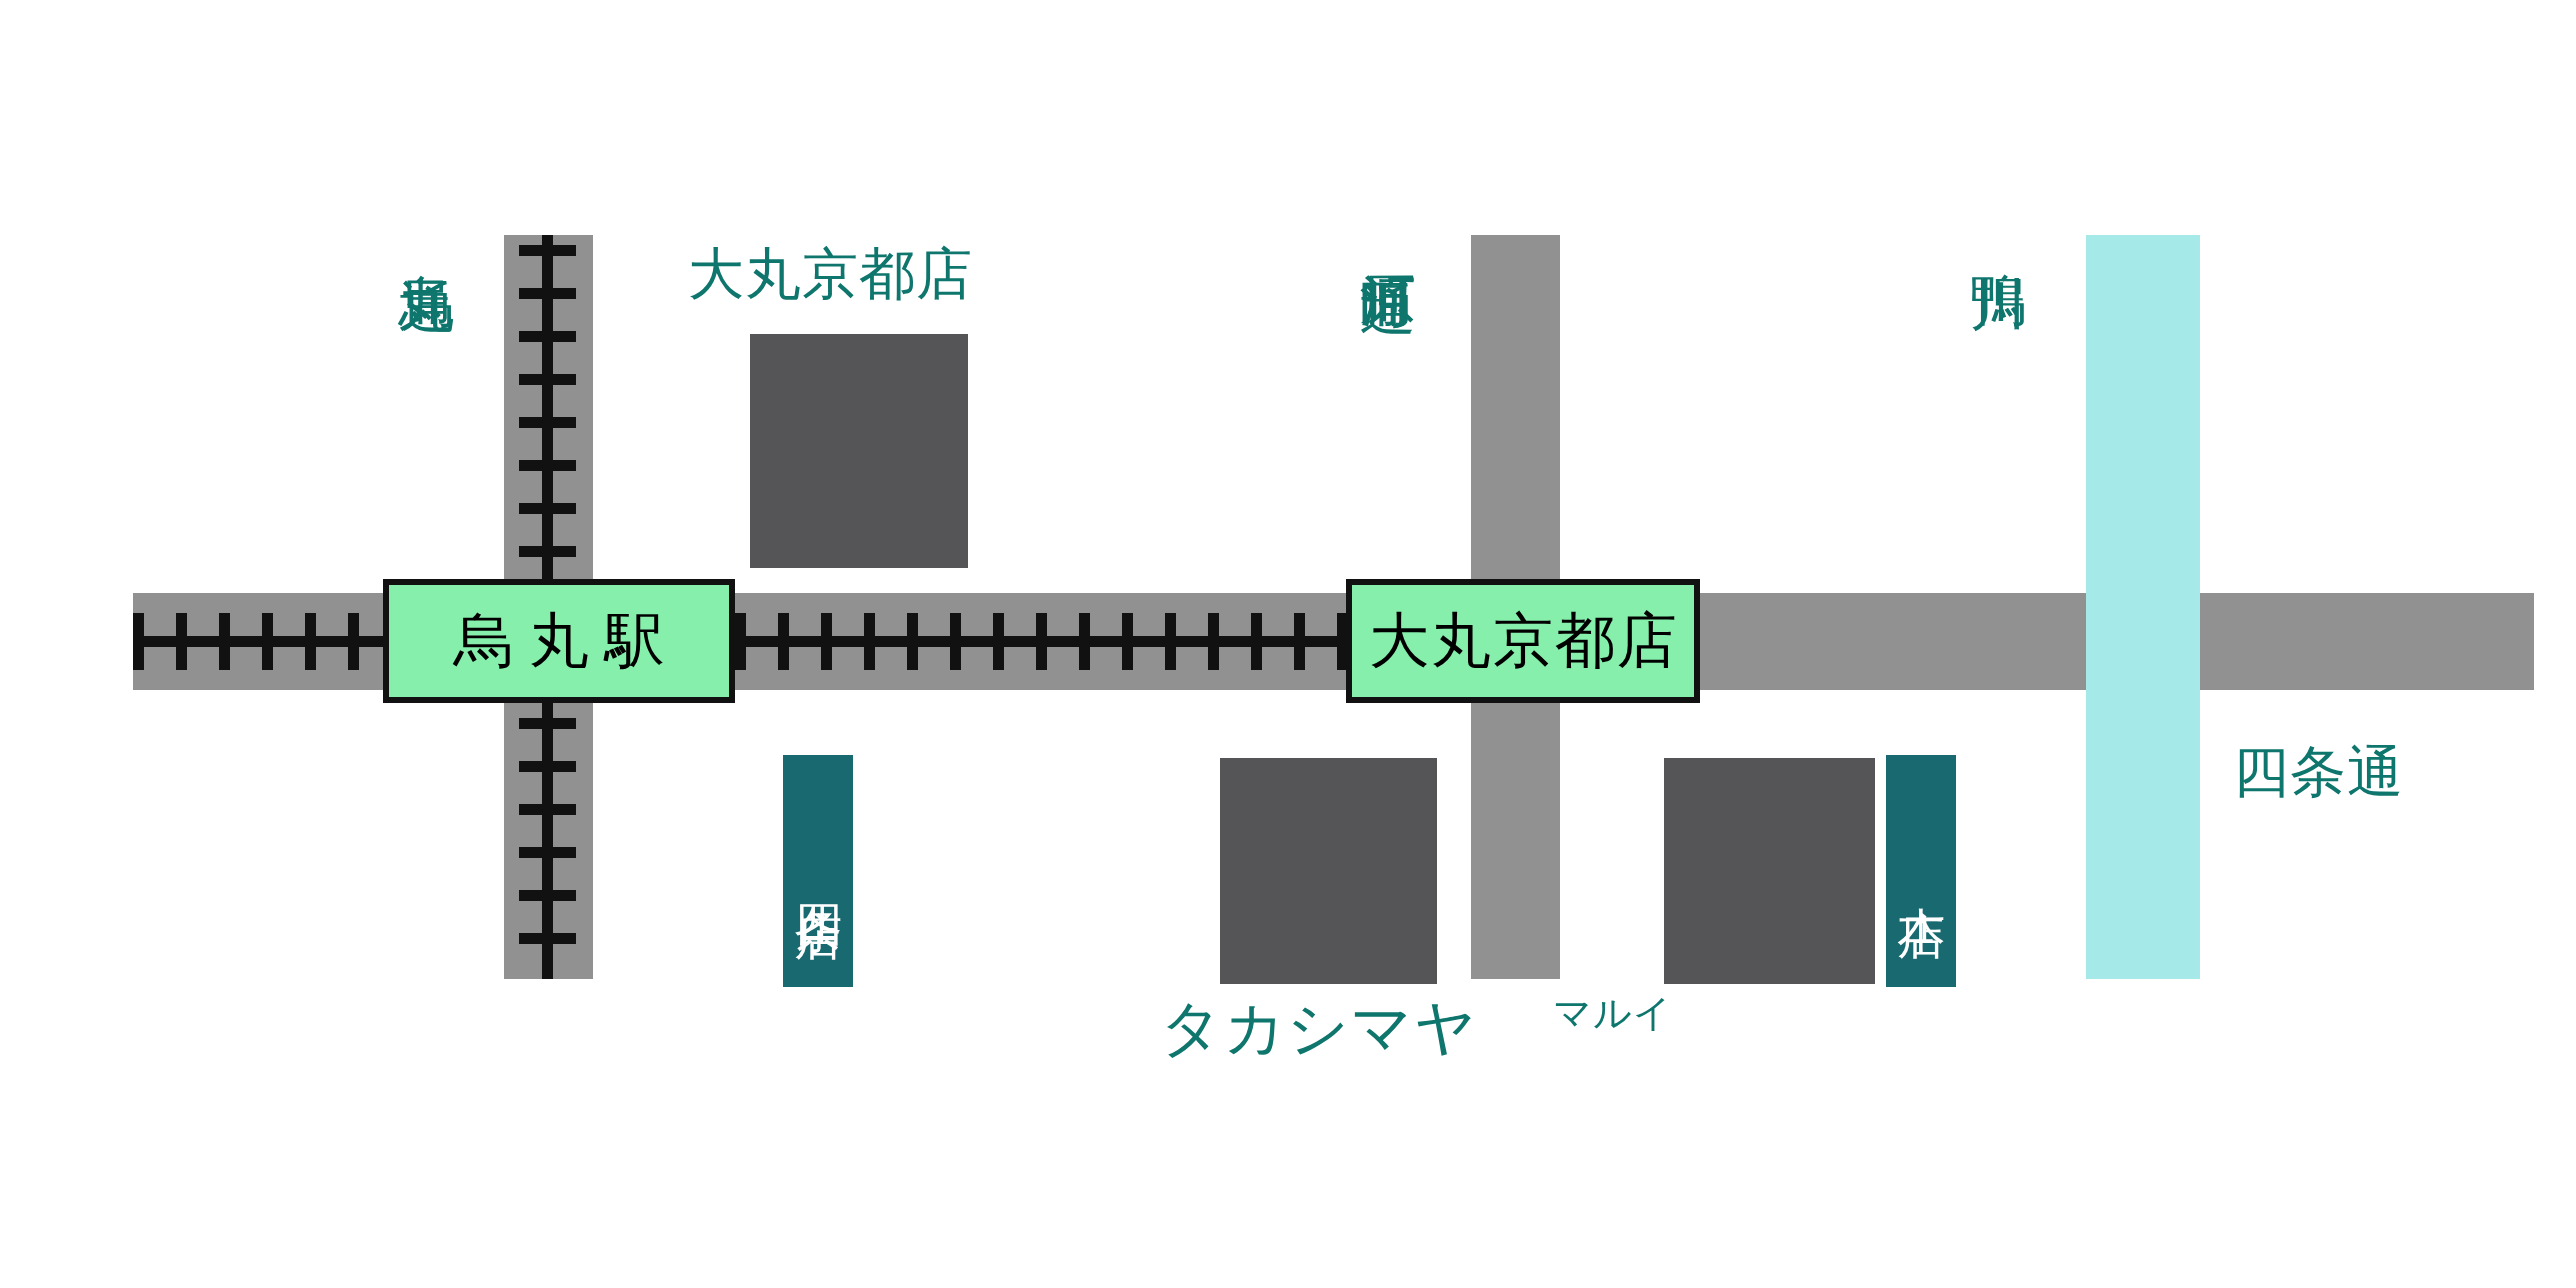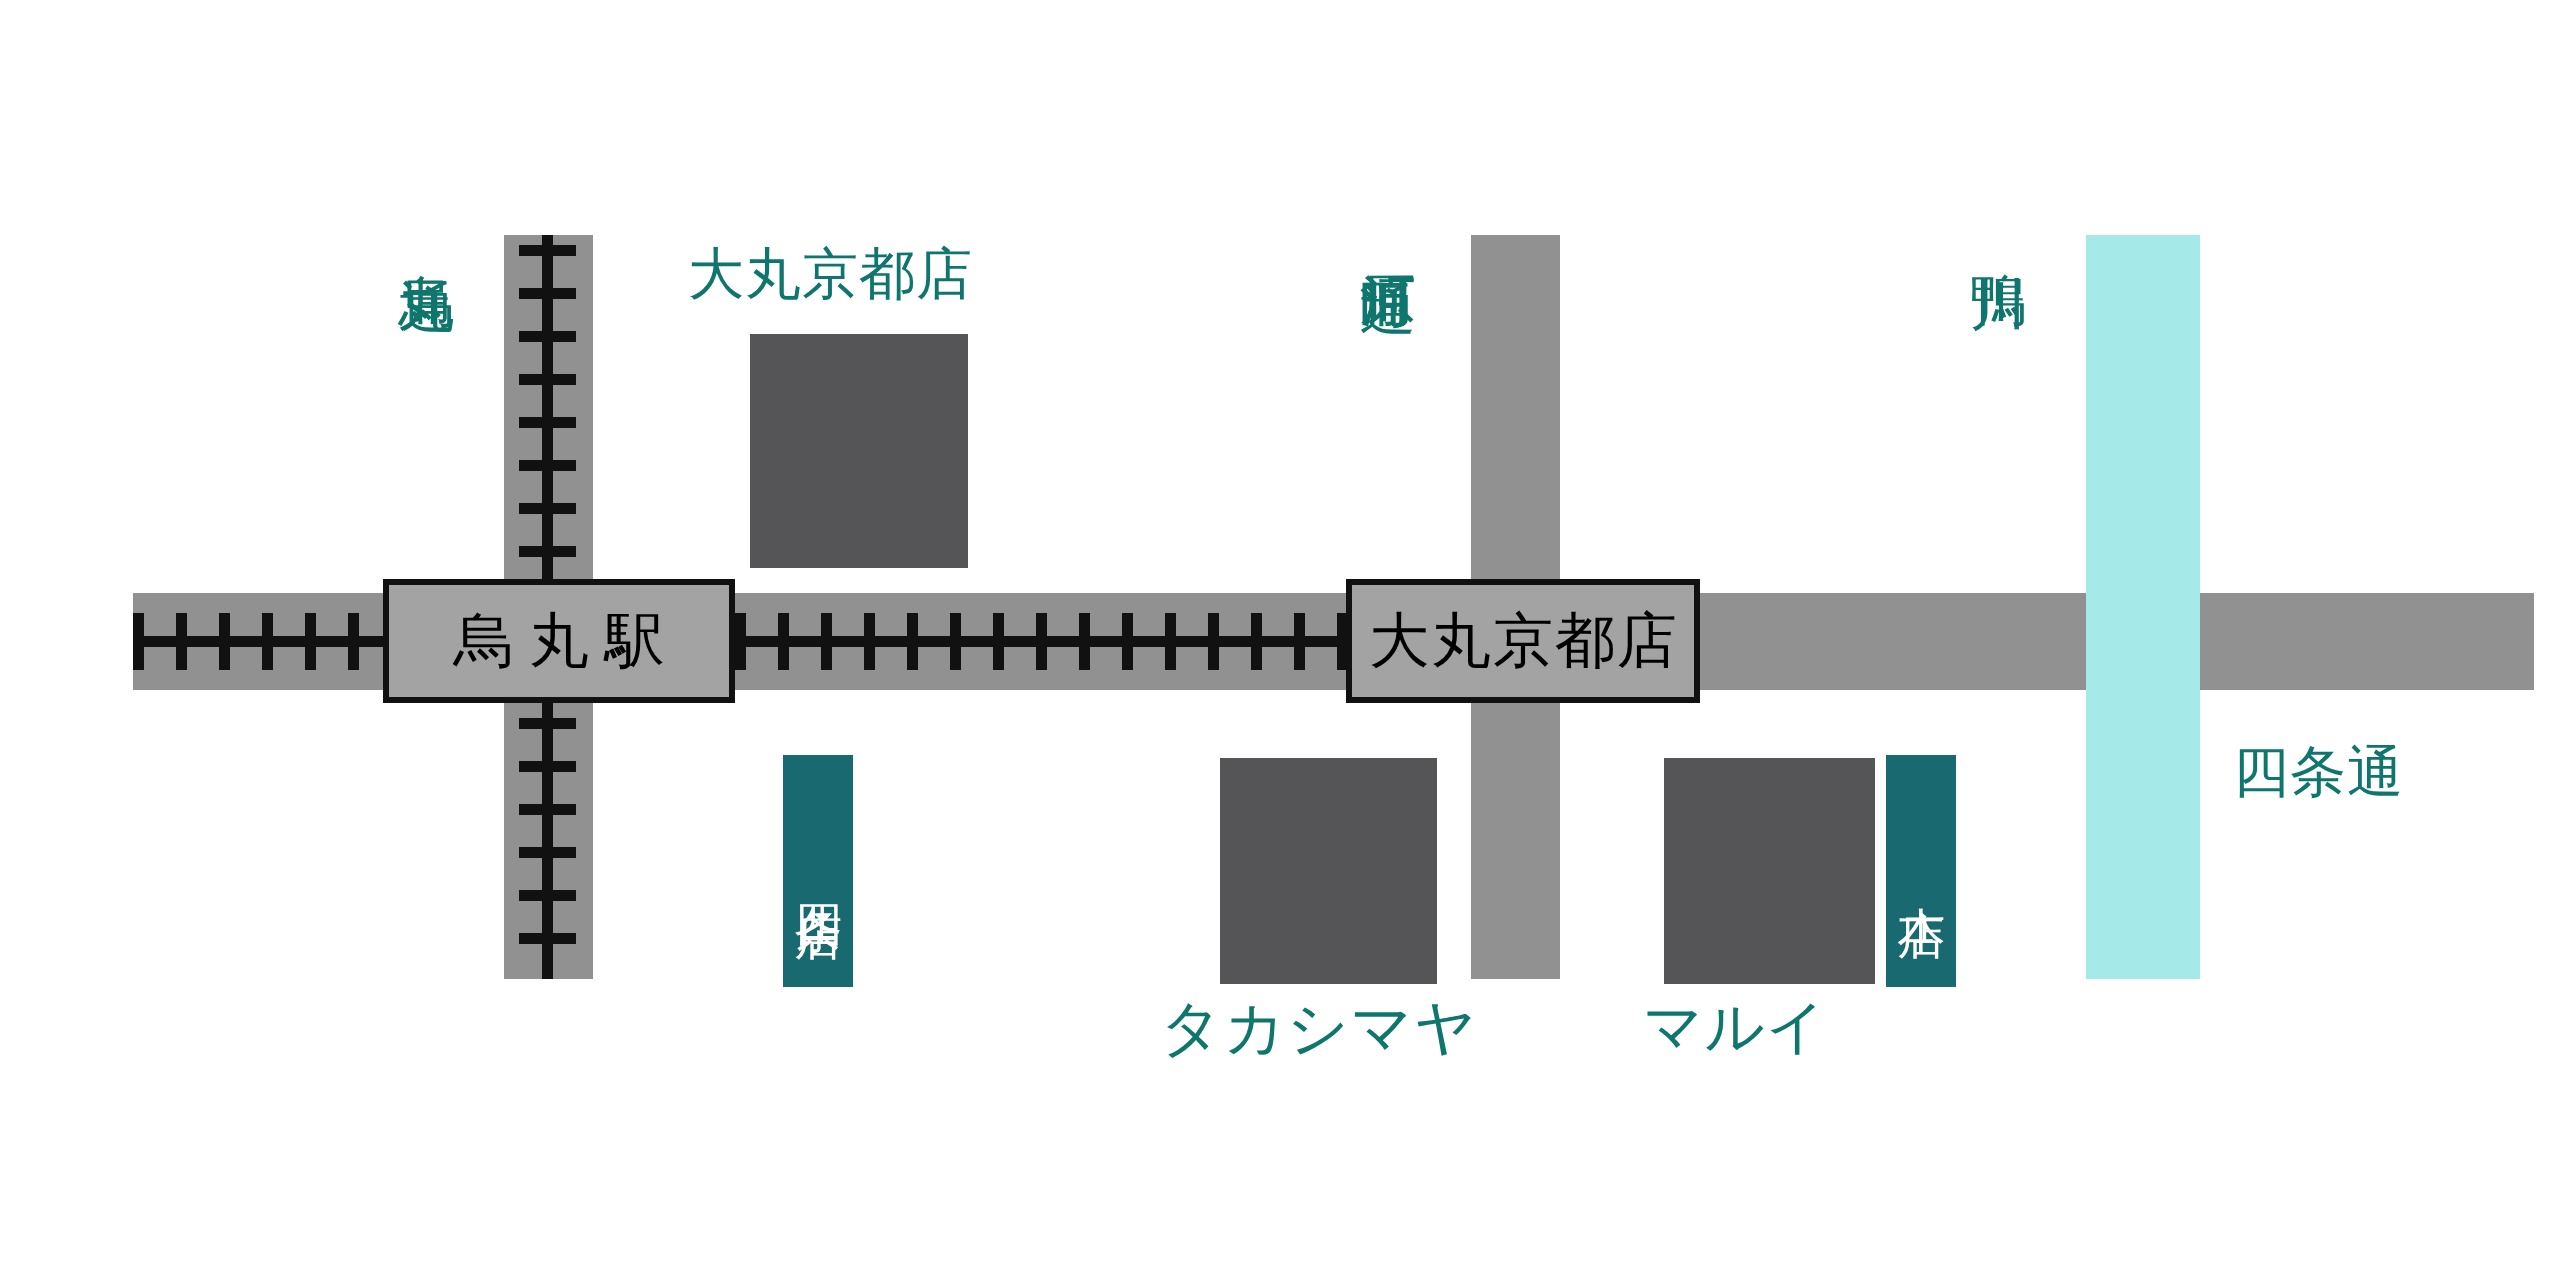--- a/index.html
+++ b/index.html
@@ -123,21 +123,21 @@
     line-height: 1.18;
     letter-spacing: 1.9px;
     font-family: "Liberation Serif", "DejaVu Serif", serif;
   }
   .store-shijo { left: 783px;  top: 755px; width: 70px; height: 232px; }
   .store-honten{ left: 1886px; top: 755px; width: 70px; height: 232px; }
 
   
   .station {
     position: absolute;
-    background: #a3a3a3;
+    background: #86efac;
     border: 6.8px solid #111111;
     box-sizing: border-box;
     display: flex;
     align-items: center;
     justify-content: center;
     font-size: 60px;
     color: #000000;
     white-space: nowrap;
     font-family: "Liberation Serif", "DejaVu Serif", serif;
   }
@@ -170,21 +170,21 @@
     text-orientation: upright;
     line-height: 1.16;
   }
 
   .lbl-karasuma-st   { left: 394px;  top: 230px; font-size: 56px; letter-spacing: 1.9px; }
   .lbl-kawaramachi-st{ left: 1355px; top: 230px; font-size: 56px; letter-spacing: 1.9px; }
   .lbl-kamogawa      { left: 1966px; top: 230px; font-size: 56px; letter-spacing: 1.9px; }
   .lbl-daimaru       { left: 688px;  top: 237px; font-size: 56px; letter-spacing: 1px; }
   .lbl-shijo-dori    { left: 2233px; top: 735px; font-size: 56px; letter-spacing: 1px; }
   .lbl-takashimaya   { left: 1160px; top: 988px; font-size: 61px; letter-spacing: 1px; }
-  .lbl-marui         { left: 1643px; top: 988px; font-size: 59px; letter-spacing: 1px; }
+  .lbl-marui         { left: 1553px; top: 988px; font-size: 38px; letter-spacing: 1px; }
 </style>
 </head>
 <body>
 
 <div id="map-canvas">
 
   <div class="road road-shijo"></div>
 
   <div class="road road-karasuma"></div>
 

